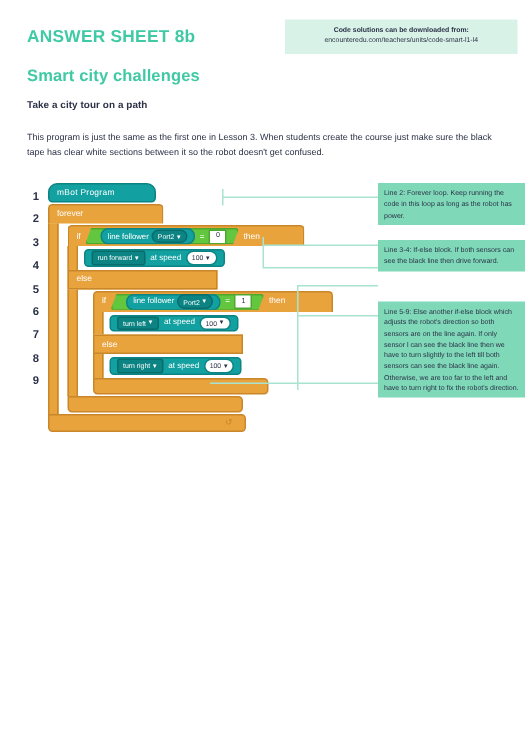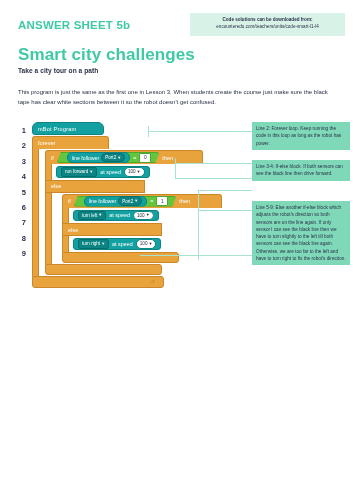--- a/index.html
+++ b/index.html
@@ -14,21 +14,21 @@
   .page{position:relative;width:353px;height:500px;}
 
   
   .doc-title{
     position:absolute;left:18px;top:19px;
     font-size:11.5px;font-weight:700;letter-spacing:.2px;
     color:#3fc9a4;
   }
   .section-title{
     position:absolute;left:18px;top:45px;
-    font-size:17px;font-weight:700;letter-spacing:.1px;
+    font-size:11px;font-weight:700;letter-spacing:.1px;
     color:#3fc9a4;
   }
   .sub-title{
     position:absolute;left:18px;top:67px;
     font-size:6.6px;font-weight:700;color:#2b3247;letter-spacing:.05px;
   }
   .download-box{
     position:absolute;left:190px;top:13px;width:155px;
     background:#d9f2e8;
     padding:4px 4px 5px 4px;
@@ -216,21 +216,21 @@
 
   .conn{position:absolute;background:#a8e3cf;}
   .conn.h{height:1px;}
   .conn.v{width:1px;}
 </style>
 </head>
 <body>
 
 <div class="page">
 
-  <div class="doc-title">ANSWER SHEET 5b</div>
+  <div class="doc-title">ANSWER SHEET 8b</div>
 
   <div class="download-box">
     <div class="dl-line1">Code solutions can be downloaded from:</div>
     <div class="dl-line2">encounteredu.com/teachers/units/code-smart-l1-l4</div>
   </div>
 
   <div class="section-title">Smart city challenges</div>
   <div class="sub-title">Take a city tour on a path</div>
 
   <div class="intro">This program is just the same as the first one in Lesson 3. When students create the course just make sure the black tape has clear white sections between it so the robot doesn't get confused.</div>

